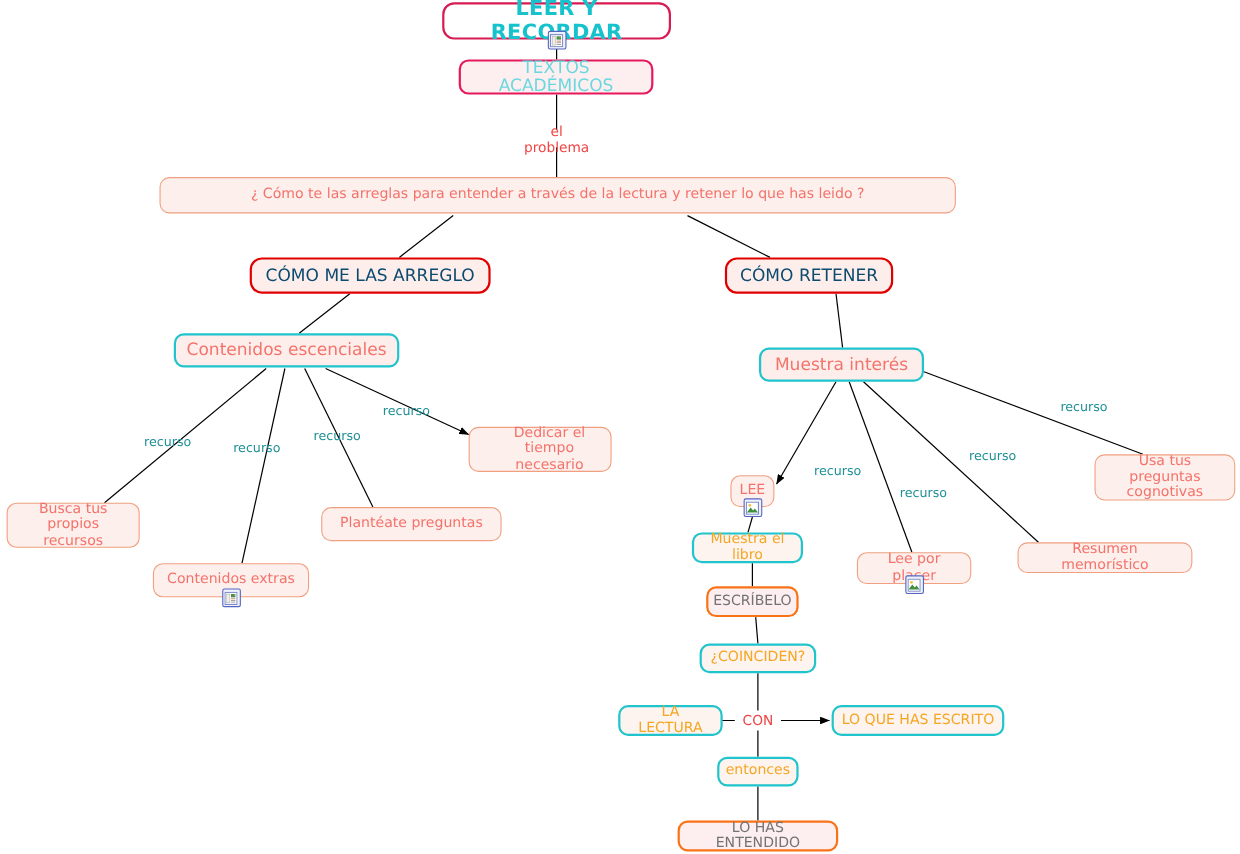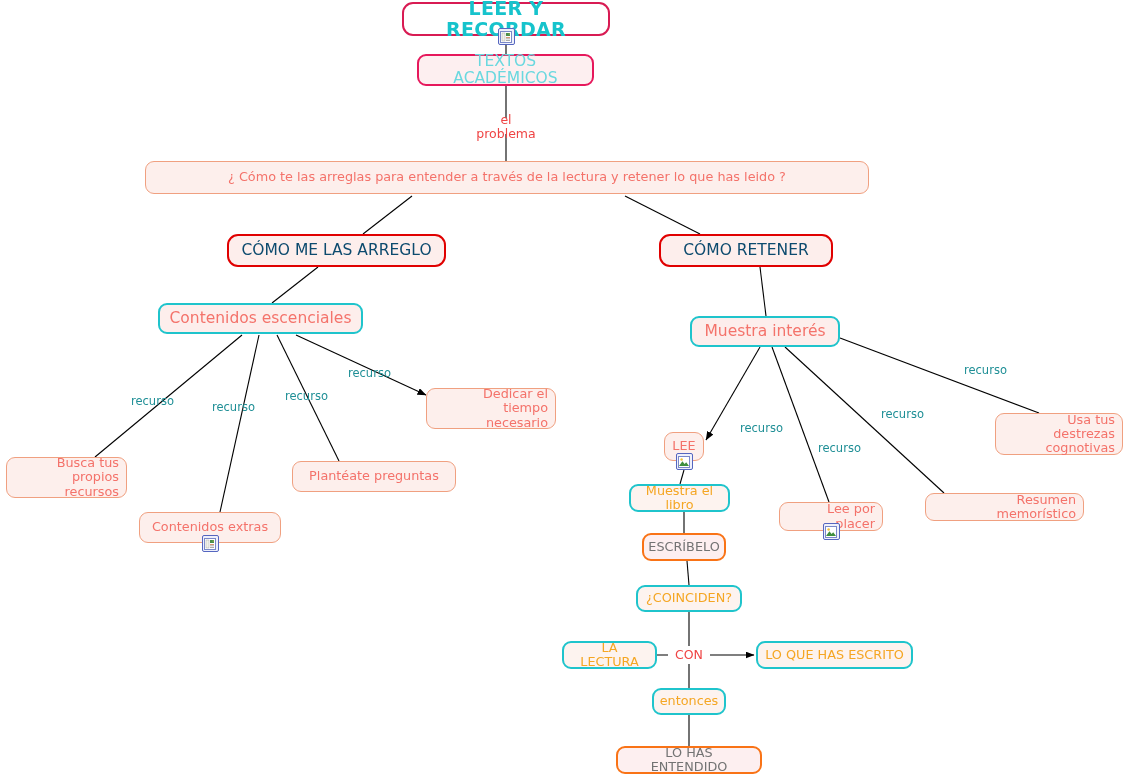--- a/index.html
+++ b/index.html
@@ -65,21 +65,20 @@
     background: #fdeeec;
     border: 2px solid #1fc4cc;
     color: #f4736b;
     font-size: 15.5px;
   }
   .st-salmon {
     background: #fdefec;
     border: 1.6px solid #f0a080;
     color: #f4726a;
     font-size: 12.8px;
-    text-align: right;
   }
   .st-teal-orange {
     background: #fdf3ef;
     border: 2px solid #1fc4cc;
     color: #f5a623;
     font-size: 12.8px;
   }
   .st-orange-pink {
     background: #fdeff0;
     border: 2px solid #f97316;
@@ -163,21 +162,21 @@
           <circle cx="9.1" cy="2.9" r="0.5" fill="#f2d24a"></circle>
           <rect x="6" y="6" width="4" height="0.7" fill="#c86a3a"></rect>
           <rect x="6" y="7.5" width="4" height="0.7" fill="#888888"></rect>
           <rect x="6" y="9" width="4" height="0.7" fill="#888888"></rect>
         </svg>
       </span>
       <div class="node st-crimson" style="left: 417px; top: 54px; width: 177px; height: 32px;"><span>TEXTOS ACADÉMICOS</span></div>
       <div class="node st-plain" style="left: 468px; top: 118px; width: 76px; height: 18px;"><span>el problema</span></div>
       <div class="node st-salmon" style="left: 145px; top: 161px; width: 724px; height: 33px;"><span>¿ Cómo te las arreglas para entender a través de la lectura y retener lo que has leido ?</span></div>
       <div class="node st-red-orange" style="left: 227px; top: 234px; width: 219px; height: 33px;"><span>CÓMO ME LAS ARREGLO</span></div>
-      <div class="node st-red-orange" style="left: 659px; top: 234px; width: 174px; height: 33px;"><span>CÓMO RETENER</span></div>
+      <div class="node st-red-orange" style="left: 659px; top: 234px; width: 153px; height: 33px;"><span>CÓMO RETENER</span></div>
       <div class="node st-teal-salmon" style="left: 158px; top: 303px; width: 205px; height: 31px;"><span>Contenidos escenciales</span></div>
       <div class="node st-teal-salmon" style="left: 690px; top: 316px; width: 150px; height: 31px;"><span>Muestra interés</span></div>
       <div class="node st-salmon" style="left: 6px; top: 457px; width: 121px; height: 41px;"><span>Busca tus propios
 recursos</span></div>
       <div class="node st-salmon" style="left: 139px; top: 512px; width: 142px; height: 31px;"><span>Contenidos extras</span></div>
       <span class="res-icon" style="left: 201.5px; top: 535px;">
         <svg width="12" height="12" viewBox="0 0 12 12">
           <rect x="0.5" y="0.5" width="11" height="11" fill="#ffffff" stroke="#7a88c8"></rect>
           <rect x="2" y="2" width="3" height="8" fill="#f0f0e8" stroke="#9a9a9a" stroke-width="0.4"></rect>
           <rect x="6" y="2" width="4" height="3" fill="#4a8f4a"></rect>
@@ -207,21 +206,21 @@
       <div class="node st-teal-orange" style="left: 652px; top: 688px; width: 74px; height: 27px;"><span>entonces</span></div>
       <div class="node st-orange-pink" style="left: 616px; top: 746px; width: 146px; height: 28px;"><span>LO HAS ENTENDIDO</span></div>
       <div class="node st-salmon" style="left: 779px; top: 502px; width: 104px; height: 29px;"><span>Lee por placer</span></div>
       <span class="res-icon" style="left: 822.5px; top: 523px;">
         <svg width="12" height="12" viewBox="0 0 12 12">
           <rect x="0.5" y="0.5" width="11" height="11" fill="#ffffff" stroke="#7a88c8"></rect>
           <circle cx="3.6" cy="3.4" r="1.25" fill="#f2c13a"></circle>
           <path d="M1 10 L4.4 5.3 L6.6 8.1 L8.2 6.2 L11 10 Z" fill="#3f8f3f"></path>
         </svg>
       </span>
-      <div class="node st-salmon" style="left: 995px; top: 413px; width: 128px; height: 42px;"><span>Usa tus destrezas
+      <div class="node st-salmon" style="left: 995px; top: 413px; width: 128px; height: 42px;"><span>Usa tus preguntas
 cognotivas</span></div>
       <div class="node st-salmon" style="left: 925px; top: 493px; width: 159px; height: 28px;"><span>Resumen memorístico</span></div>
     </div>
   <div id="labels-layer">
       <div class="linklabel" style="left: 131px; top: 394px;">recurso</div>
       <div class="linklabel" style="left: 212px; top: 400px;">recurso</div>
       <div class="linklabel" style="left: 285px; top: 389px;">recurso</div>
       <div class="linklabel" style="left: 348px; top: 366px;">recurso</div>
       <div class="linklabel" style="left: 740px; top: 421px;">recurso</div>
       <div class="linklabel" style="left: 818px; top: 441px;">recurso</div>

